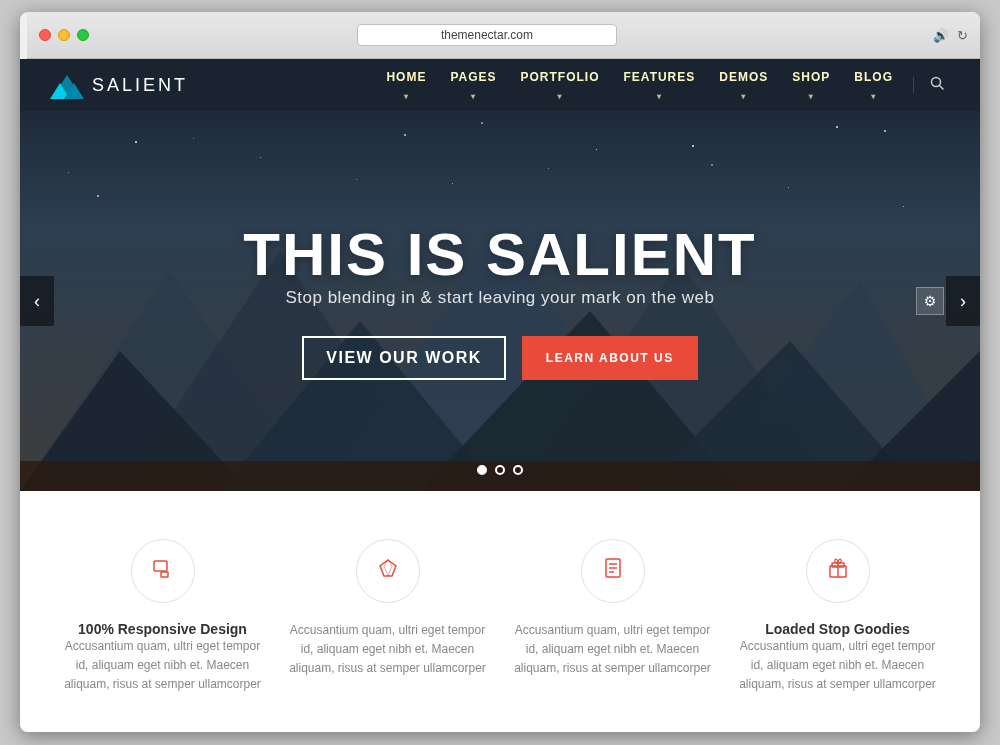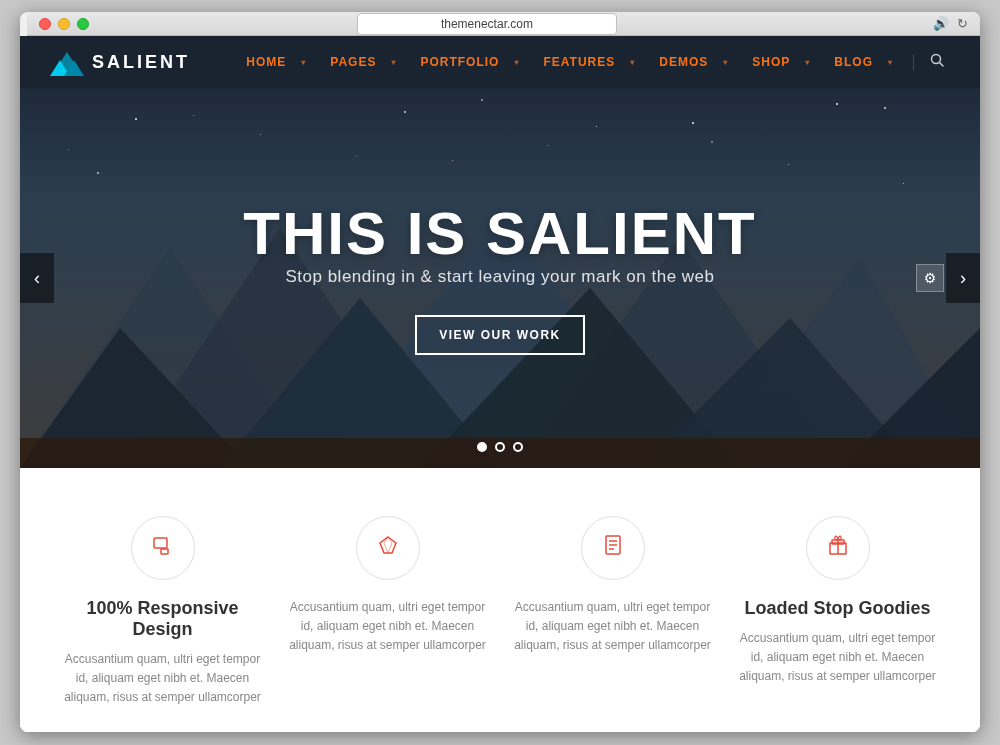--- a/index.html
+++ b/index.html
@@ -19,21 +19,21 @@
       background: #f0f0f0;
       border-radius: 8px;
       box-shadow: 0 4px 20px rgba(0,0,0,0.4);
       overflow: hidden;
       display: flex;
       flex-direction: column;
     }
 
     .browser-titlebar {
       background: linear-gradient(180deg, #e8e8e8, #d8d8d8);
-      height: 24px;
+      height: 47px;
       display: flex;
       align-items: center;
       padding: 0 12px;
       border-bottom: 1px solid #b8b8b8;
       flex-shrink: 0;
       margin-left: 7px;
     }
 
     .browser-controls {
       display: flex;
@@ -103,43 +103,44 @@
       text-decoration: none;
     }
 
     .logo-icon {
       width: 34px;
       height: 28px;
     }
 
     .logo-text {
       font-size: 18px;
-      font-weight: 700;
+      font-weight: 400;
       letter-spacing: 3px;
       color: white;
     }
 
     .nav-links {
       margin-left: auto;
       display: flex;
       align-items: center;
       gap: 4px;
     }
 
     .nav-item {
-      color: #f97316;
+      color: #fef9c3;
       font-size: 12px;
       font-weight: 600;
       letter-spacing: 1px;
       padding: 6px 10px;
       cursor: pointer;
       display: flex;
       align-items: center;
-      gap: 15px;
+      gap: 8px;
       text-transform: uppercase;
+      flex-direction: column;
     }
 
     .nav-divider {
       width: 1px;
       height: 16px;
       background: #444;
       margin: 0 6px;
     }
 
     .nav-search {
@@ -213,21 +214,21 @@
       display: flex;
       gap: 16px;
       justify-content: center;
     }
 
     .btn-outline {
       border: 2px solid white;
       color: white;
       background: transparent;
       padding: 11px 22px;
-      font-size: 12px;
+      font-size: 16px;
       font-weight: 700;
       letter-spacing: 1.5px;
       cursor: pointer;
       text-transform: uppercase;
     }
 
     .btn-solid {
       background: #e84b3a;
       color: white;
       border: 2px solid #e84b3a;
@@ -322,24 +323,23 @@
       justify-content: center;
       margin: 0 auto 18px;
     }
 
     .feature-icon {
       font-size: 22px;
       color: #e84b3a;
     }
 
     .feature-title {
-      font-size: 18px;
+      font-size: 14px;
       font-weight: 700;
       color: #333;
-      margin-bottom: 10px;
     }
 
     .feature-desc {
       font-size: 12px;
       color: #888;
       line-height: 1.6;
     }
   </style>
 </head>
 <body>
@@ -448,20 +448,21 @@
         <polygon points="820,300 960,160 960,300" fill="#182230" opacity="0.9"></polygon>
 
         <rect x="0" y="270" width="960" height="30" fill="#2a1a0f" opacity="0.8"></rect>
       </svg>
 
       <div class="hero-content">
         <h1 class="hero-title">THIS IS SALIENT</h1>
         <p class="hero-subtitle">Stop blending in &amp; start leaving your mark on the web</p>
         <div class="hero-buttons">
           <button class="btn-outline">VIEW OUR WORK</button>
+          <button class="btn-solid">LEARN ABOUT US</button>
         </div>
       </div>
 
       <div class="slider-prev">
         <span>‹</span>
       </div>
 
       <div class="slider-next">
         <span>›</span>
       </div>

